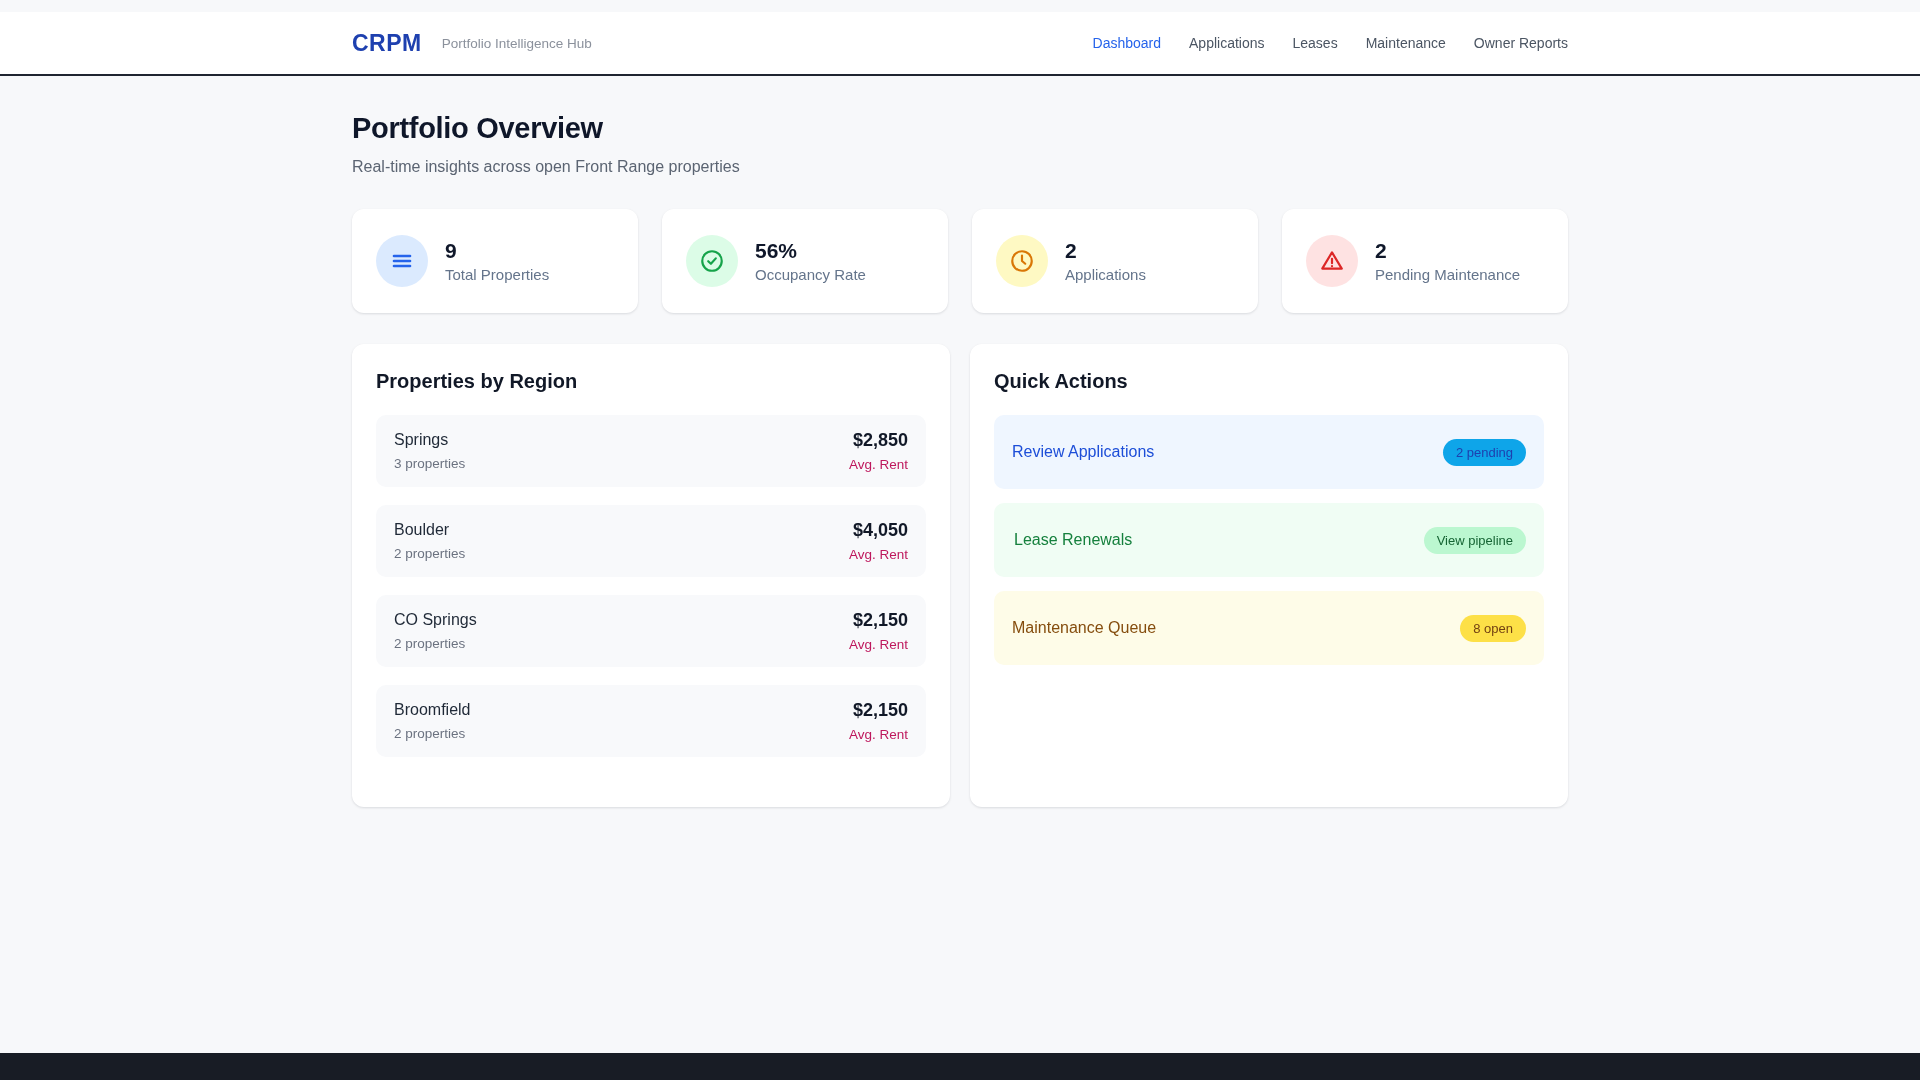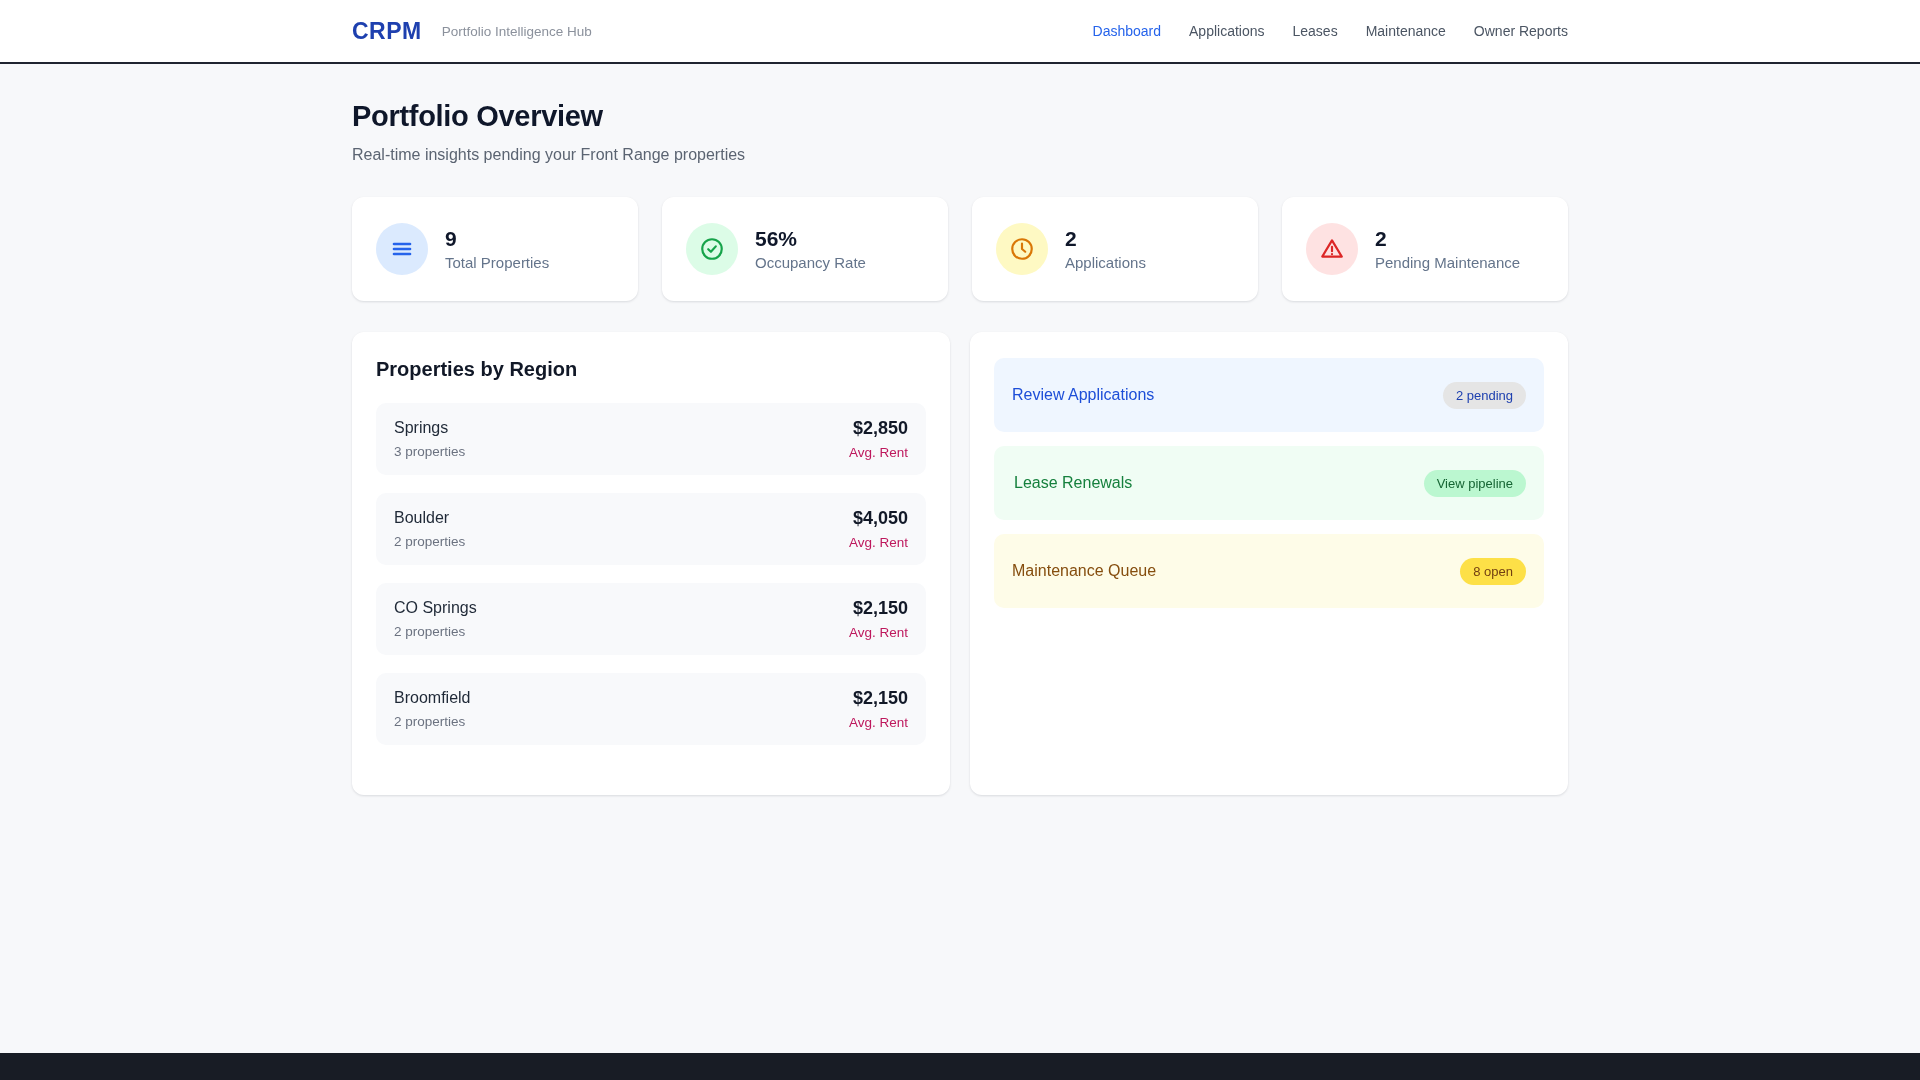--- a/index.html
+++ b/index.html
@@ -2,21 +2,21 @@
 <html><head>
 <meta charset="utf-8">
 <style>
   * { margin: 0; padding: 0; box-sizing: border-box; }
   html, body { width: 1920px; height: 1080px; overflow: hidden; }
   body {
     font-family: "Liberation Sans", sans-serif;
     background: #f7f8fa;
     color: #111827;
   }
-  .container { width: 1216px; margin: 0 auto; }
+  .container { width: 1216px; margin: 12px auto; }
 
   
   .topbar {
     background: #ffffff;
     height: 64px;
     border-bottom: 2px solid #1f2430;
   }
   .topbar-inner {
     height: 100%;
     display: flex;
@@ -141,21 +141,21 @@
   .qa-label { font-size: 16px; }
   .qa-badge {
     font-size: 13px;
     font-weight: 500;
     border-radius: 999px;
     padding: 6px 13px;
     white-space: nowrap;
   }
   .qa-row.qa-blue   { background: #eff6ff; }
   .qa-row.qa-blue .qa-label  { color: #1d4ed8; }
-  .qa-row.qa-blue .qa-badge  { background: #e5e5e5; color: #1e40af; }
+  .qa-row.qa-blue .qa-badge  { background: #0ea5e9; color: #1e40af; }
   .qa-row.qa-green  { background: #f0fdf4; padding-left: 20px; }
   .qa-row.qa-green .qa-label { color: #15803d; }
   .qa-row.qa-green .qa-badge { background: #bbf7d0; color: #166534; }
   .qa-row.qa-yellow { background: #fefce8; }
   .qa-row.qa-yellow .qa-label { color: #854d0e; }
   .qa-row.qa-yellow .qa-badge { background: #fde047; color: #713f12; }
 
   
   .taskbar {
     position: fixed;
@@ -179,21 +179,21 @@
       <a class="nav-item">Maintenance</a>
       <a class="nav-item">Owner Reports</a>
     </nav>
   </div>
 </header>
 
 <main class="container">
 
   <div class="page-head">
     <h1 class="page-title">Portfolio Overview</h1>
-    <p class="page-subtitle">Real-time insights pending your Front Range properties</p>
+    <p class="page-subtitle">Real-time insights across open Front Range properties</p>
   </div>
 
   <section class="stats-grid">
 
     <div class="stat-card">
       <div class="stat-icon-wrap blue">
         <svg width="24" height="24" viewBox="0 0 24 24" fill="none" stroke="#2563eb" stroke-width="2.6" stroke-linecap="round">
           <line x1="4" y1="7" x2="20" y2="7"></line>
             <line x1="4" y1="12" x2="20" y2="12"></line>
             <line x1="4" y1="17" x2="20" y2="17"></line>
@@ -291,20 +291,21 @@
           <div class="region-count">2 properties</div>
         </div>
         <div class="region-right">
           <div class="region-rent">$2,150</div>
           <div class="region-rent-label">Avg. Rent</div>
         </div>
       </div>
     </div>
 
     <div class="panel">
+      <h2 class="panel-title">Quick Actions</h2>
 
       <div class="qa-row qa-blue">
         <span class="qa-label">Review Applications</span>
         <span class="qa-badge">2 pending</span>
       </div>
 
       <div class="qa-row qa-green">
         <span class="qa-label">Lease Renewals</span>
         <span class="qa-badge">View pipeline</span>
       </div>

